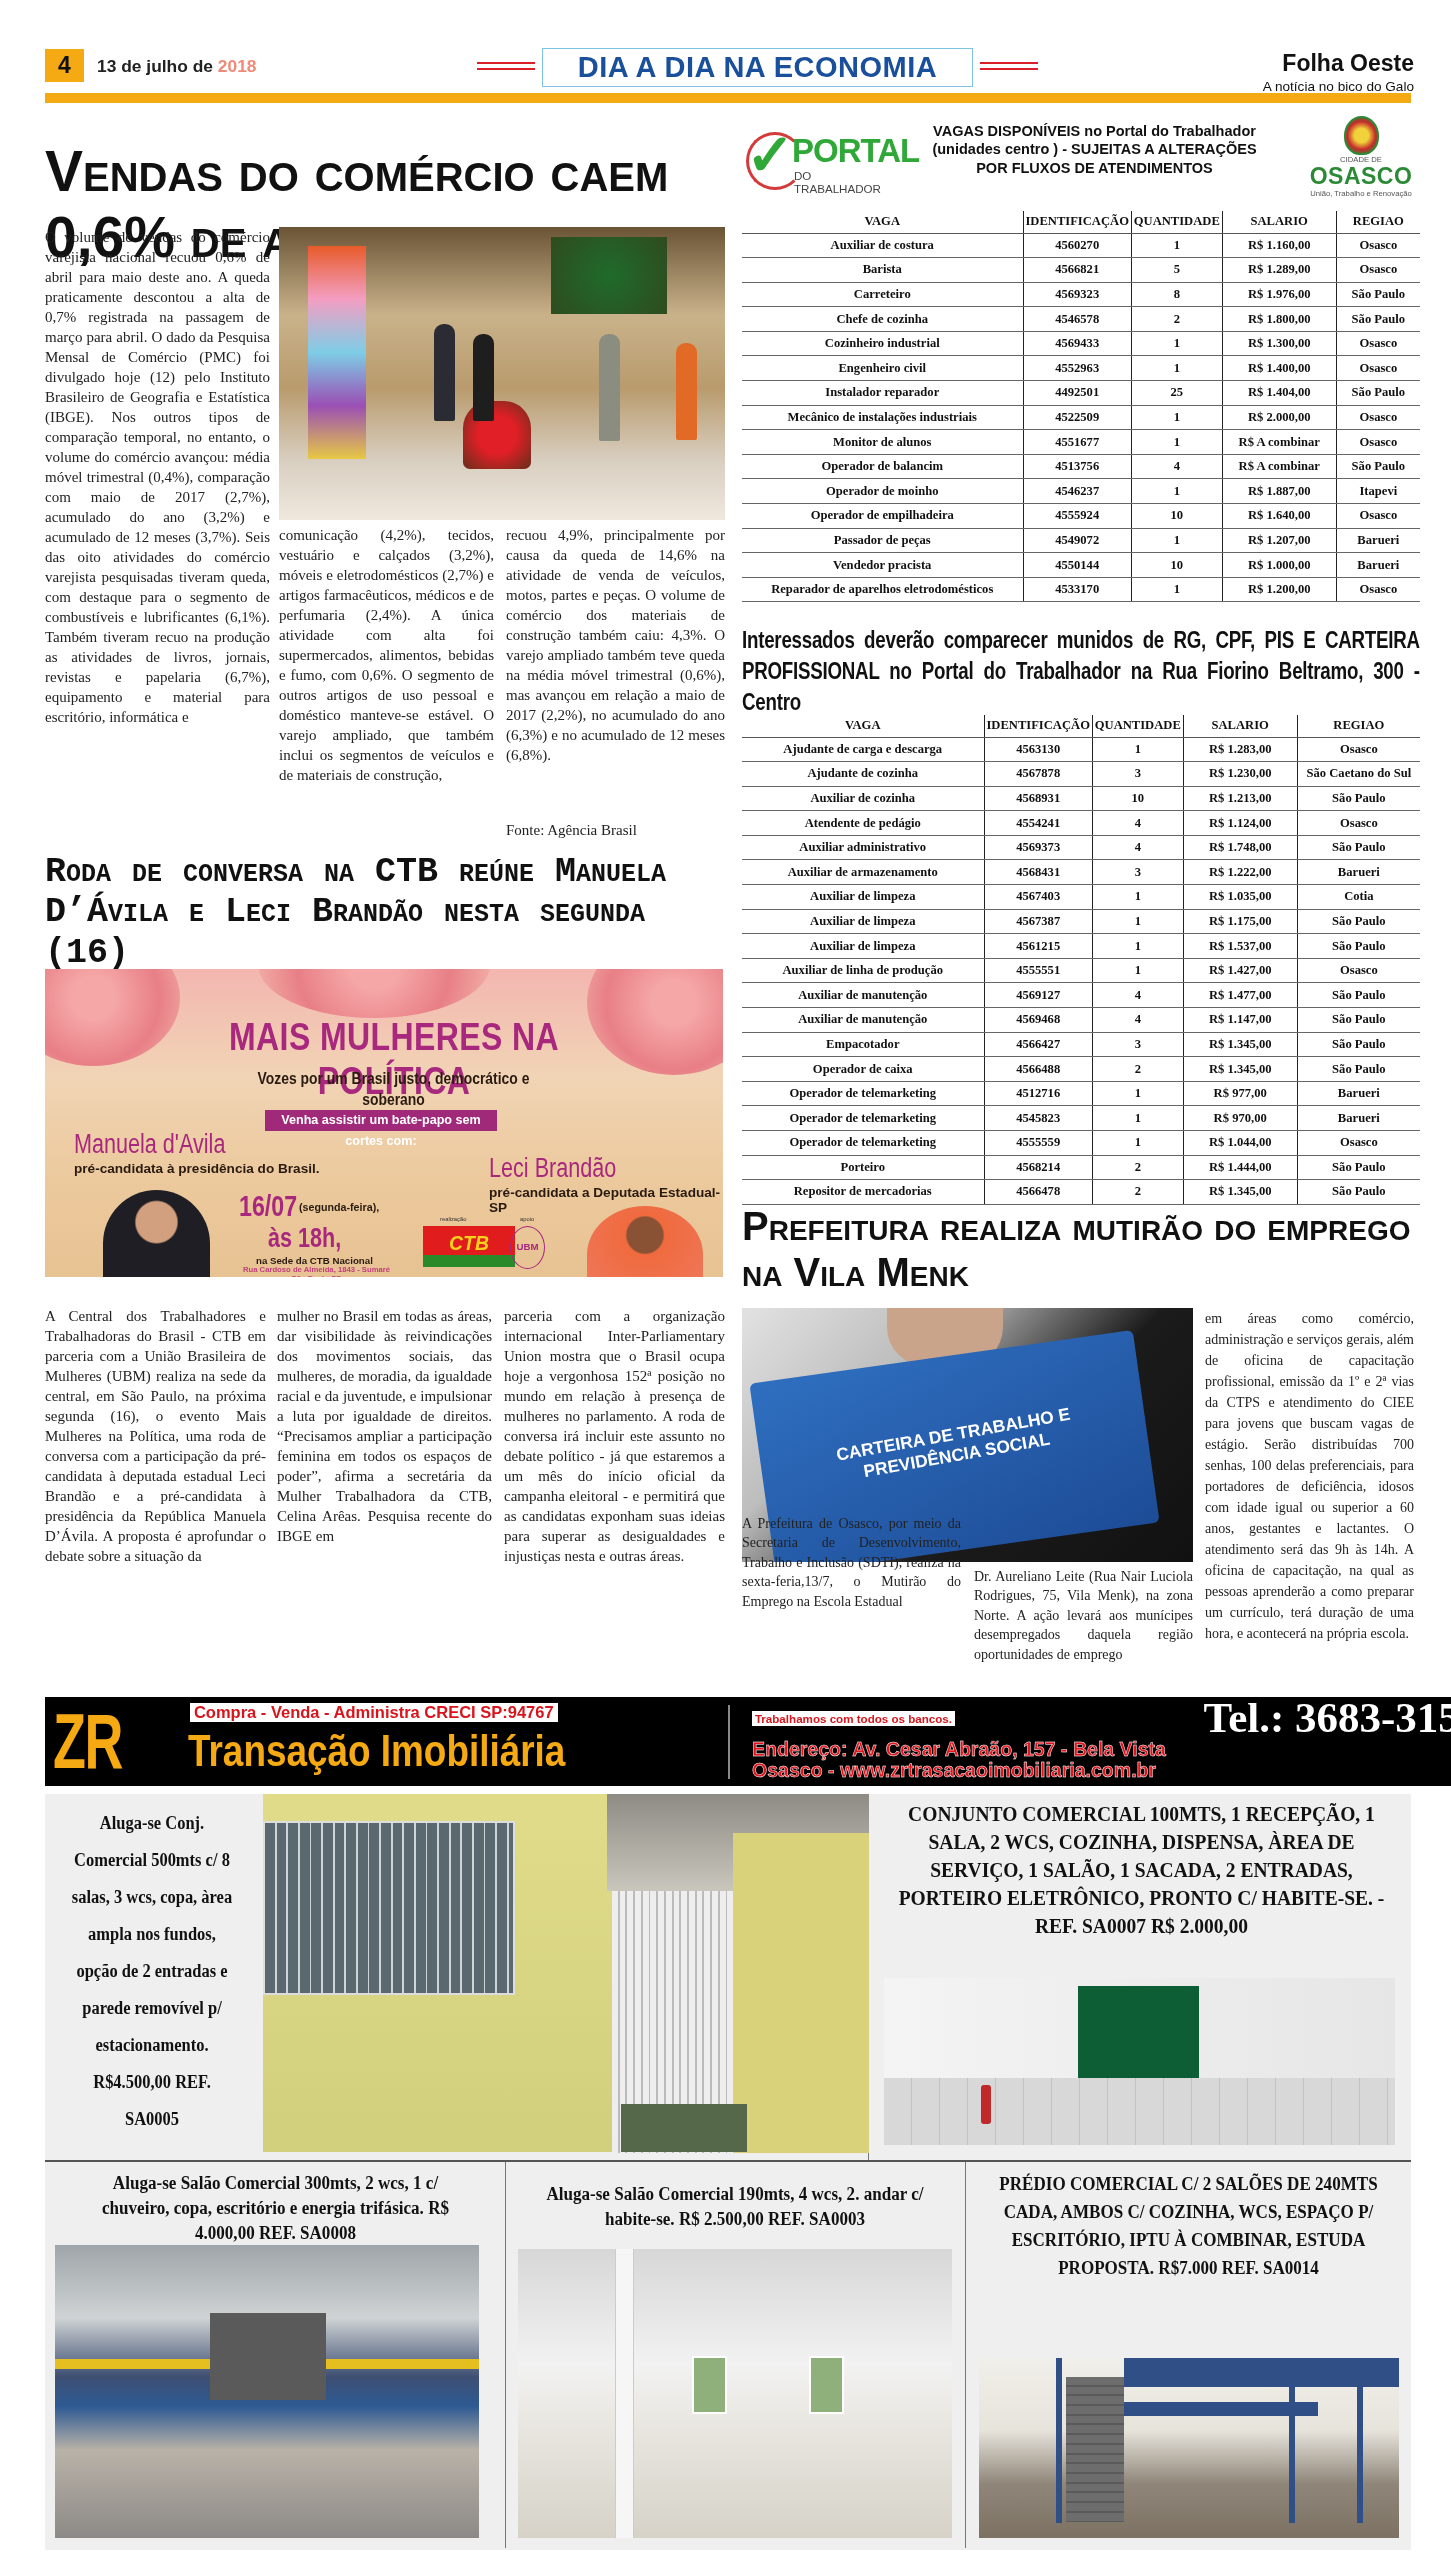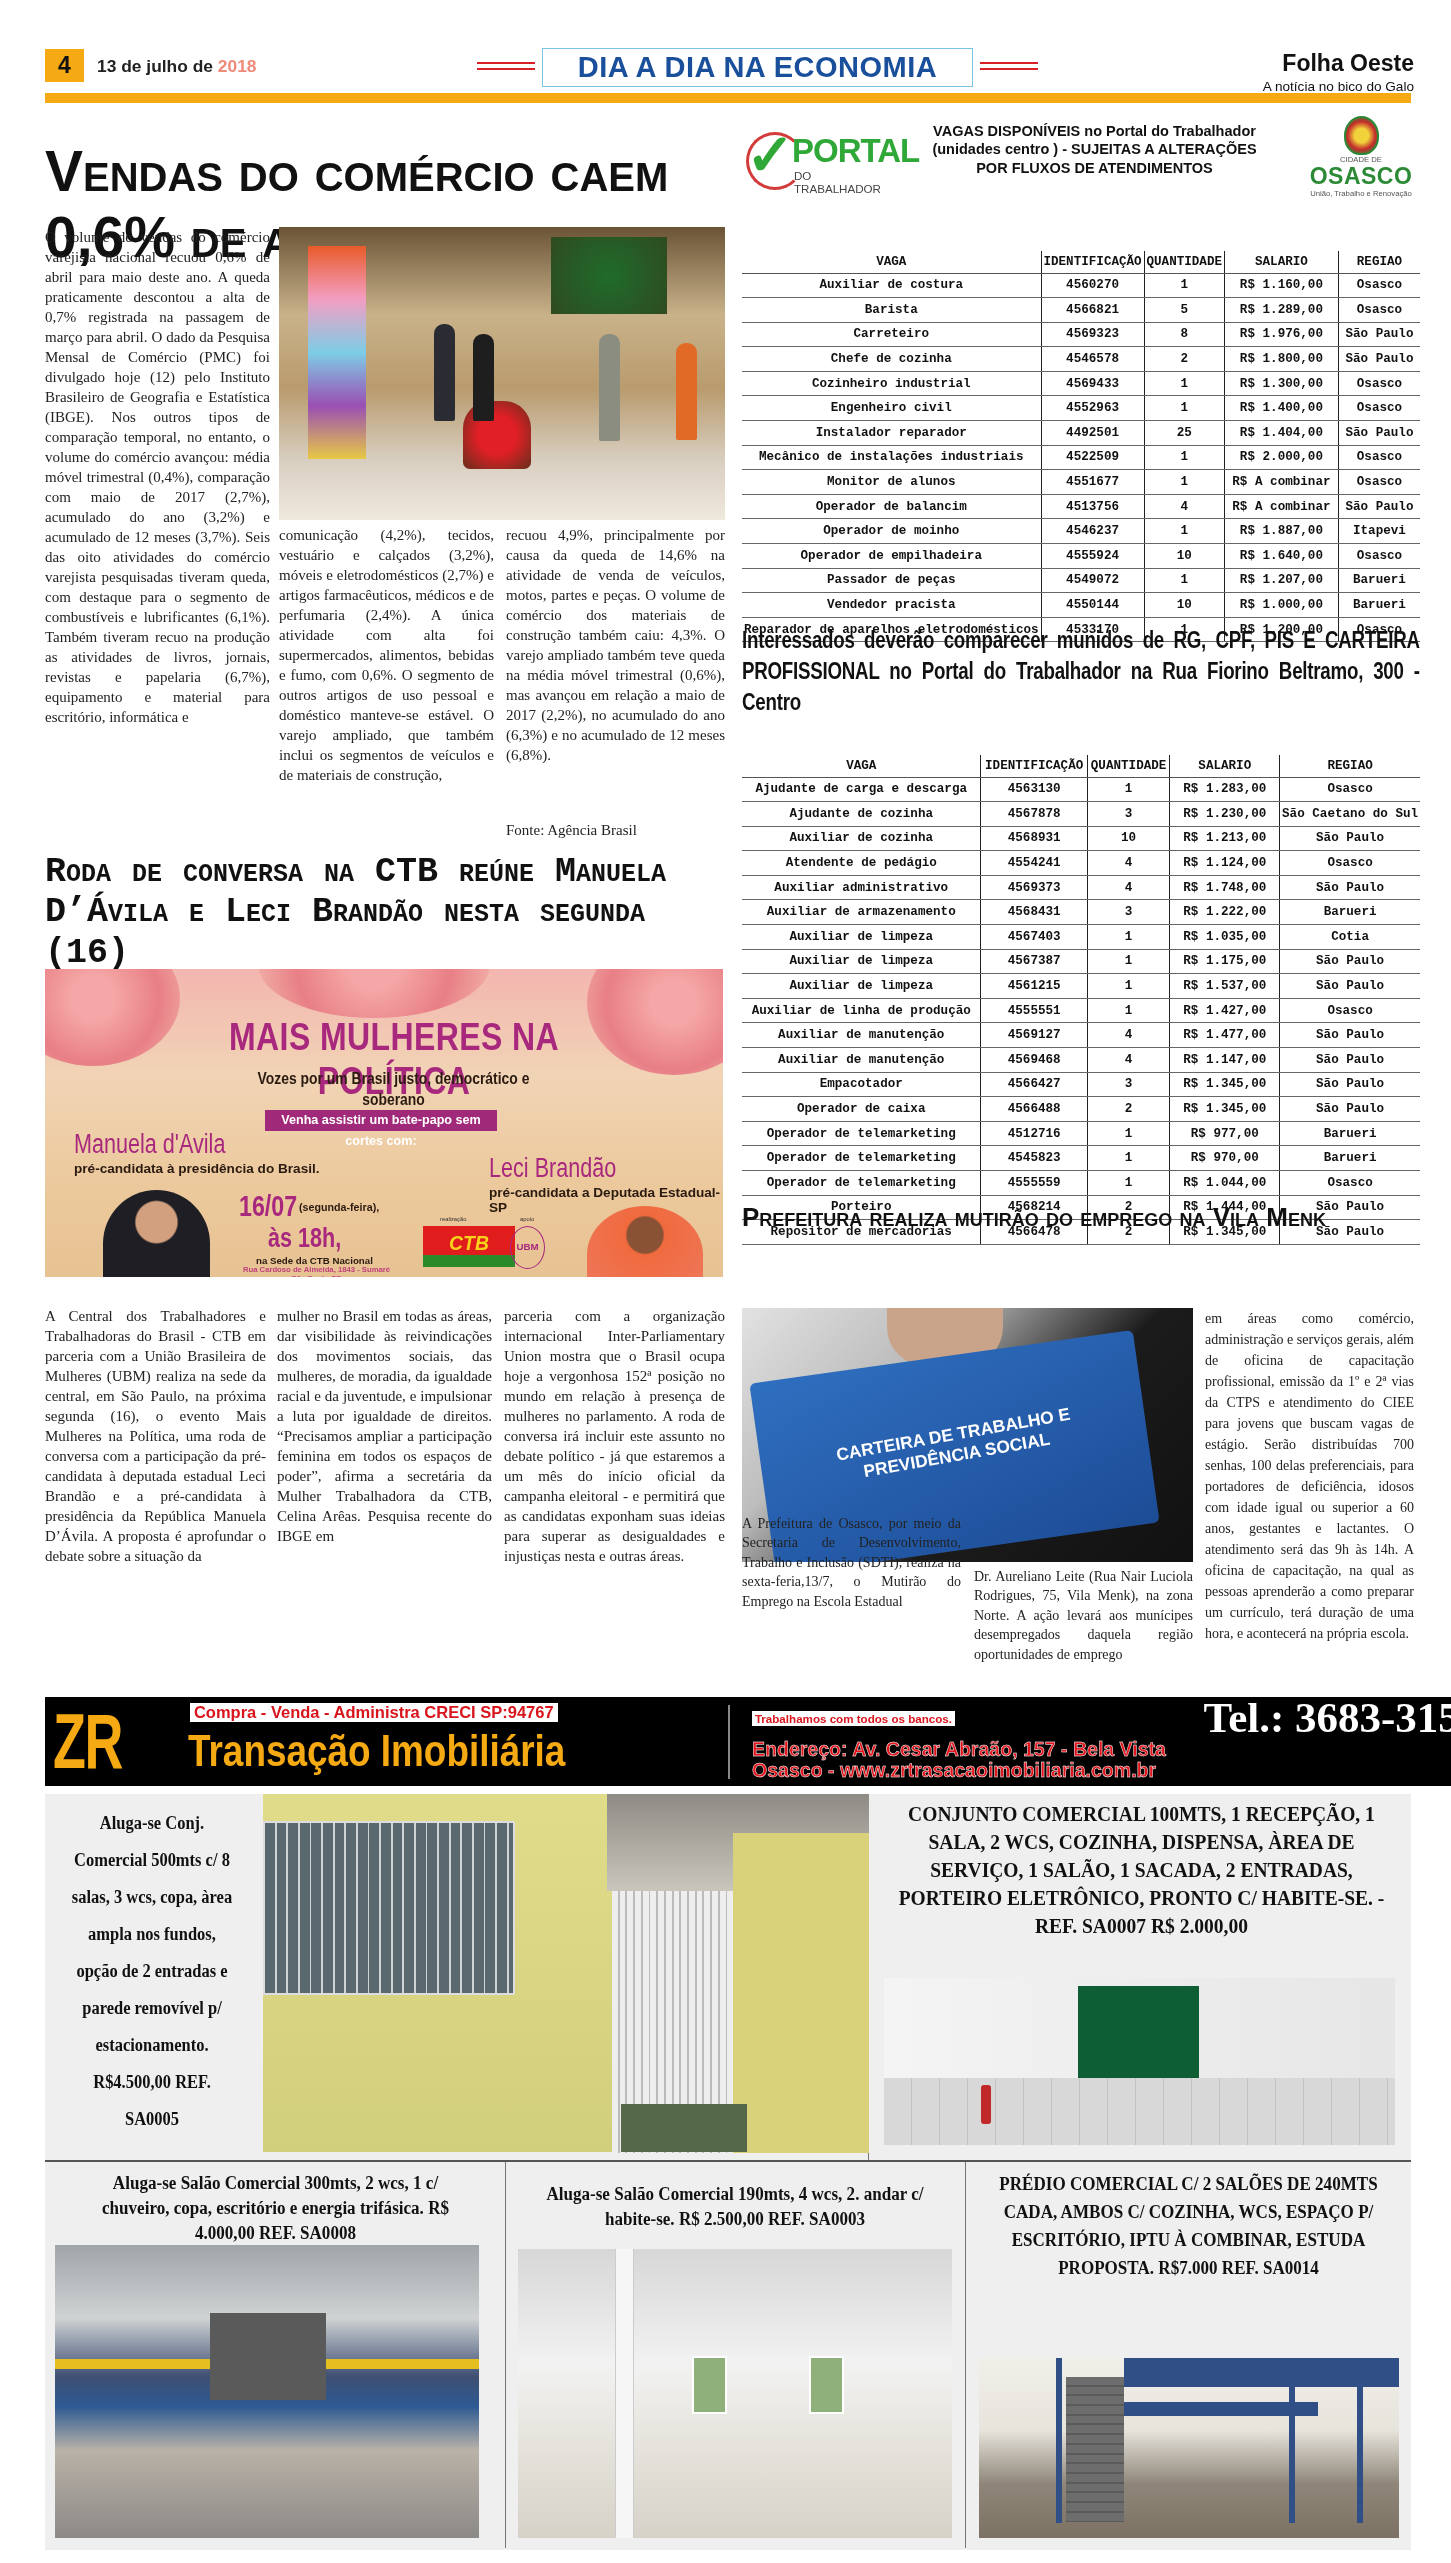--- a/index.html
+++ b/index.html
@@ -13,21 +13,21 @@
   .sec-lines { top: 62px; width: 58px; height: 7.7px; border-top: 2.9px solid #d92027; border-bottom: 2.9px solid #d92027; }
   .section-title { left: 542px; top: 48px; width: 431px; height: 39px; border: 1px solid #7cc4e2; font: bold 29px "Liberation Sans", sans-serif; color: #1a4f9c; text-align: center; line-height: 37px; letter-spacing: 0.5px; }
   .brand { right: 37px; top: 50px; font: bold 23px "Liberation Sans", sans-serif; text-align: right; color: #111; }
   .tagline { right: 37px; top: 79px; font: 13.6px "Liberation Sans", sans-serif; text-align: right; color: #111; }
   .orange-bar { left: 45px; top: 93px; width: 1366px; height: 9.7px; background: #f5a913; }
 
   
   .headline { font-family: "Liberation Sans", sans-serif; font-weight: bold; color: #111; font-variant: small-caps; line-height: 1.15; }
   .h1 { left: 45px; top: 139px; width: 678px; font-size: 57px; }
   .h2 { left: 45px; top: 852px; width: 678px; font-size: 35px; font-family: Liberation Mono, monospace; }
-  .h3 { left: 742px; top: 1203px; width: 678px; font-size: 26px; }
+  .h3 { left: 742px; top: 1203px; width: 678px; font-size: 40px; }
 
   .body-text { font-size: 15px; line-height: 20px; text-align: justify; color: #222; }
 
   
   .photo { overflow: hidden; }
   .mall { left: 279px; top: 227px; width: 446px; height: 293px; background: linear-gradient(180deg,#6a5436 0%,#c9b28a 30%,#b99b6d 55%,#d9cfc1 80%,#efe8dd 100%); }
   .mall .store { position:absolute; left:29px; top:19.4px; width:58px; height:213px; background: linear-gradient(180deg,#e85b2a,#f39ec2,#7ecde6,#9a4fb4,#e7c845); }
   .mall .tree { position:absolute; right:58px; top:9.7px; width:116px; height:77px; background: radial-gradient(circle,#1f6b2c,#2f4b1f); }
   .mall .plant { position:absolute; left:184px; top:174px; width:68px; height:68px; background: radial-gradient(circle,#e01f26 40%,#7a2c1d 90%); border-radius: 40% 40% 10% 10%; }
   .mall .person { position:absolute; width:21px; border-radius: 9.7px 9.7px 1.9px 1.9px; }
@@ -37,21 +37,21 @@
   .portal-check { position:absolute; left:0; top:0; font: bold 58px "Liberation Sans", sans-serif; color:#2fa838; line-height: 58px; }
   .portal-ring { position:absolute; left:0; top:5.8px; width:58px; height:58px; border:3.9px solid #d33a3a; border-right-color: transparent; border-radius:50%; }
   .portal-word { position:absolute; left:46px; top:5.8px; font: bold 33px "Liberation Sans", sans-serif; color:#2fa838; letter-spacing:-1px; }
   .portal-sub { position:absolute; left:48px; top:43px; font: 11.6px "Liberation Sans", sans-serif; color:#444; }
   .vagas-title { left: 930px; top: 122px; width: 329px; font: bold 14.5px "Liberation Sans", sans-serif; text-align: center; line-height: 18.4px; color:#111; }
   .osasco-logo { left: 1303px; top: 116px; width: 116px; height: 77px; text-align: center; }
   .osasco-crest { width: 35px; height: 39px; margin: 0 auto; border: 2.9px solid #2c8a36; border-radius: 50% 50% 45% 45%; background: radial-gradient(circle,#f1d23a 30%,#c42c2c 60%,#2c8a36 90%); }
   .osasco-word { font: bold 23px "Liberation Sans", sans-serif; color: #2c8a36; letter-spacing: 0.5px; line-height: 25px; }
   .osasco-sub { font: 7.7px "Liberation Sans", sans-serif; color:#555; }
 
-  table.jobs { border-collapse: collapse; font-family: Liberation Mono, monospace; font-size: 12.6px; font-weight: bold; color:#111;margin-top:40px; }
+  table.jobs { border-collapse: collapse; font-family: Liberation Serif, serif; font-size: 12.6px; font-weight: bold; color:#111; }
   table.jobs th { font-weight: bold; text-align: center; padding: 0 1.9px; height: 22px; border-bottom: 1.9px solid #555; }
   table.jobs td { text-align: center; height: 24.6px; border-bottom: 1.9px solid #666; padding: 0 1.9px; white-space: nowrap; }
   table.jobs td + td, table.jobs th + th { border-left: 1.5px solid #222; }
   .jobs1 { left: 742px; top: 211px; width: 678px; }
   .jobs2 { left: 742px; top: 715px; width: 678px; }
 
   .notice { left: 742px; top: 624px; width: 678px; font: bold 24px "Liberation Sans Narrow","Liberation Sans", sans-serif; line-height: 31px; text-align: justify; color:#111; transform: scaleX(0.78); transform-origin: left top; width: 869px; letter-spacing: -0.3px; }
 
   
   .banner { left: 45px; top: 969px; width: 678px; height: 308px; background: linear-gradient(180deg,#f3b6b0 0%,#f1d4b5 35%,#ecc99c 70%,#e7c293 100%); overflow: hidden; }

